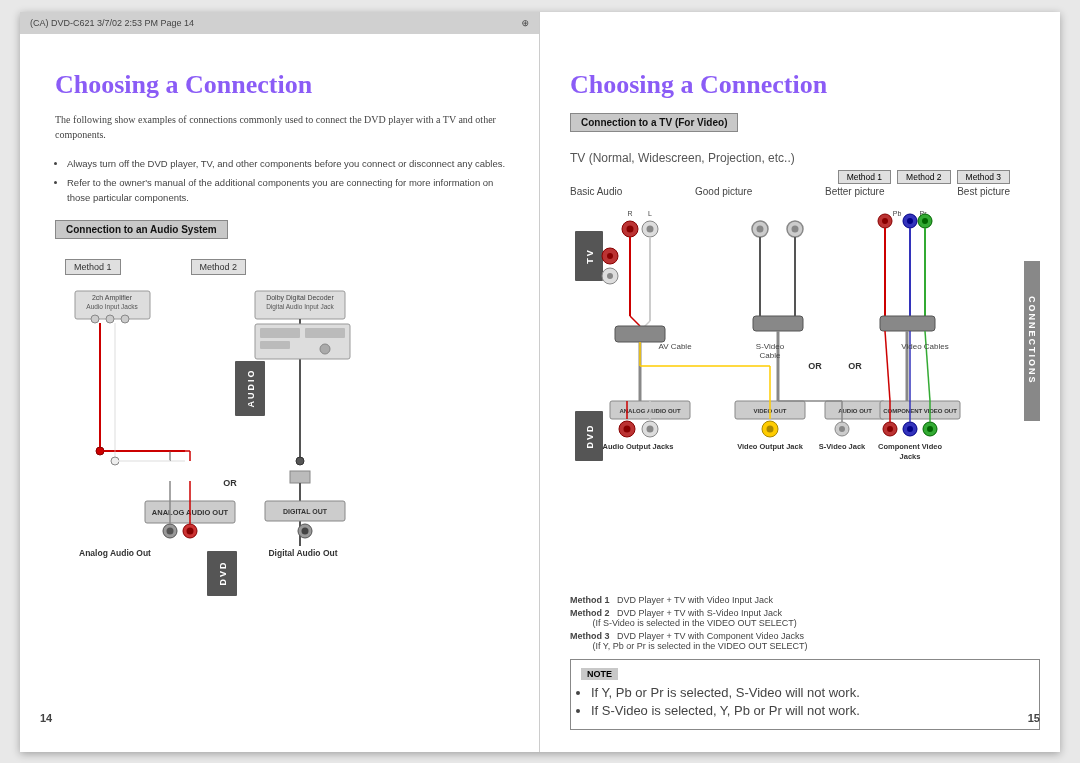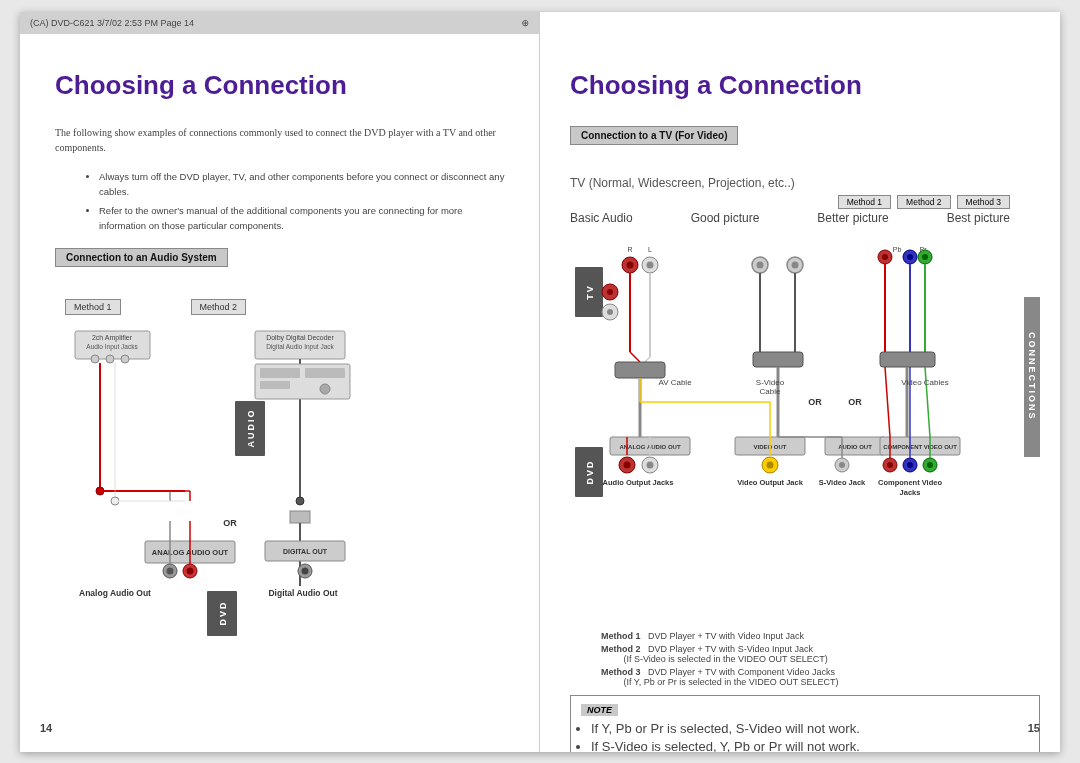--- a/index.html
+++ b/index.html
@@ -53,52 +53,52 @@
       background: #d0d0d0;
       display: flex;
       align-items: center;
       padding: 0 10px;
       font-size: 9px;
       color: #444;
     }
     .page-title {
       font-size: 26px;
       font-weight: bold;
-      color: #4c1d95;
+      color: #8b5cf6;
       margin-top: 25px;
-      margin-bottom: 24px;
+      margin-bottom: 12px;
+      font-family: Liberation Serif, serif;
     }
     .intro-text {
       font-size: 10px;
       color: #444;
       line-height: 1.5;
       margin-bottom: 14px;
       font-family: Liberation Serif, serif;
     }
     .section-box {
       display: inline-block;
       border: 1px solid #888;
       background: #c8c8c8;
       padding: 3px 10px;
       font-size: 10px;
       font-weight: bold;
       color: #111;
-      margin-bottom: 26px;
+      margin-bottom: 14px;
       border-radius: 0;
     }
     .bullet-list {
       font-size: 9.5px;
       color: #444;
       line-height: 1.6;
       padding-left: 12px;
       margin-bottom: 14px;
     }
     .bullet-list li {
       margin-bottom: 4px;
-      margin-left: 32px;
     }
     .method-label-box {
       border: 1px solid #888;
       background: #e0e0e0;
       padding: 2px 8px;
       font-size: 9px;
       margin-bottom: 6px;
       color: #333;
     }
     .connections-sidebar {
@@ -113,21 +113,21 @@
       padding: 8px 3px;
       letter-spacing: 2px;
       text-transform: uppercase;
       height: 160px;
       display: flex;
       align-items: center;
       justify-content: center;
     }
     .page-number {
       position: absolute;
-      bottom: 18px;
+      bottom: 28px;
       font-size: 11px;
       color: #444;
       font-weight: bold;
       margin-top: 28px;
     }
     .page-number-left { left: 20px; }
     .page-number-right { right: 20px; }
 
     
     .diagram-svg-left {
@@ -141,40 +141,39 @@
     }
 
     .note-box {
       border: 1px solid #888;
       padding: 8px 10px;
       margin-top: 10px;
       font-size: 9px;
     }
     .note-title {
       font-weight: bold;
-      font-style: italic;
       background: #c8c8c8;
       display: inline-block;
       padding: 1px 6px;
       margin-bottom: 5px;
       font-size: 9px;
     }
     .note-list {
       font-size: 13px;
       color: #444;
       padding-left: 10px;
     }
     .note-list li { margin-bottom: 3px; }
 
     .method-bullets {
       font-size: 9px;
       color: #444;
       margin-top: 6px;
     }
-    .method-bullets p { margin-bottom: 3px; margin-left: 31px; }
+    .method-bullets p { margin-bottom: 3px; }
     .method-bullets strong { font-weight: bold; }
 
     .tv-note {
       font-size: 12px;
       color: #555;
       margin-bottom: 5px;
     }
     .method-hdr {
       border: 1px solid #888;
       background: #e0e0e0;
@@ -292,21 +291,21 @@
 
       <p class="tv-note" style="margin-top:5px;">TV (Normal, Widescreen, Projection, etc..)</p>
 
       
       <div style="display:flex; justify-content:flex-end; gap:6px; margin-right:30px; margin-bottom:2px;">
         <div class="method-hdr">Method 1</div>
         <div class="method-hdr">Method 2</div>
         <div class="method-hdr">Method 3</div>
       </div>
       
-      <div style="display:flex; justify-content:space-between; margin-right:30px; font-size:12px; color:#444; margin-bottom:12px;">
+      <div style="display:flex; justify-content:space-between; margin-right:30px; font-size:10px; color:#444; margin-bottom:4px;">
         <span>Basic Audio</span>
         <span>Good picture</span>
         <span>Better picture</span>
         <span>Best picture</span>
       </div>
 
       
       <div style="display:flex; align-items:flex-start; position:relative;">
         <svg class="diagram-svg-right" viewBox="0 0 460 390">
 

